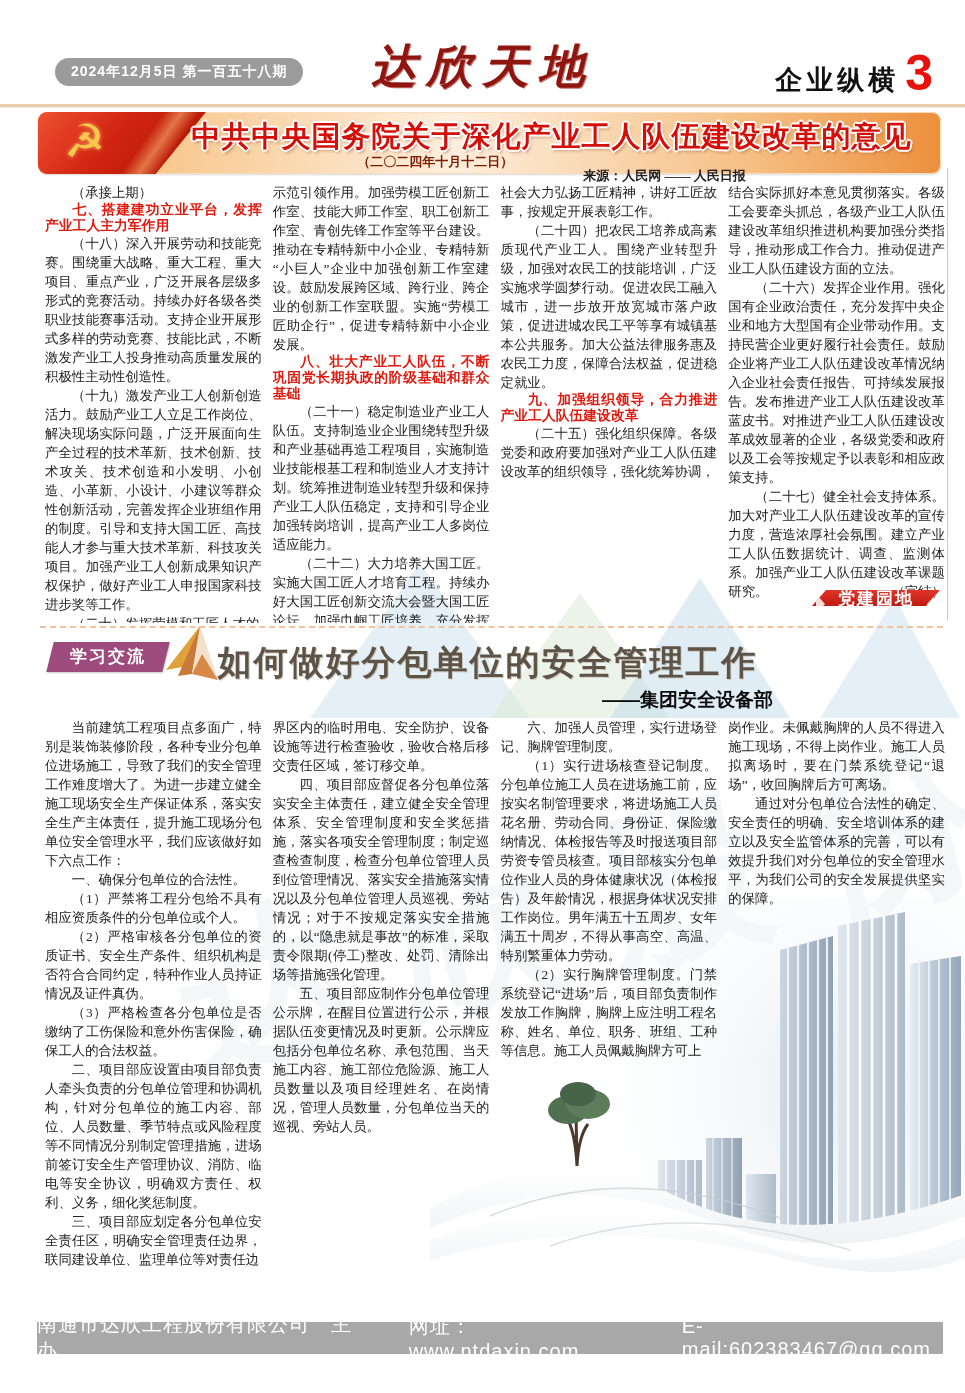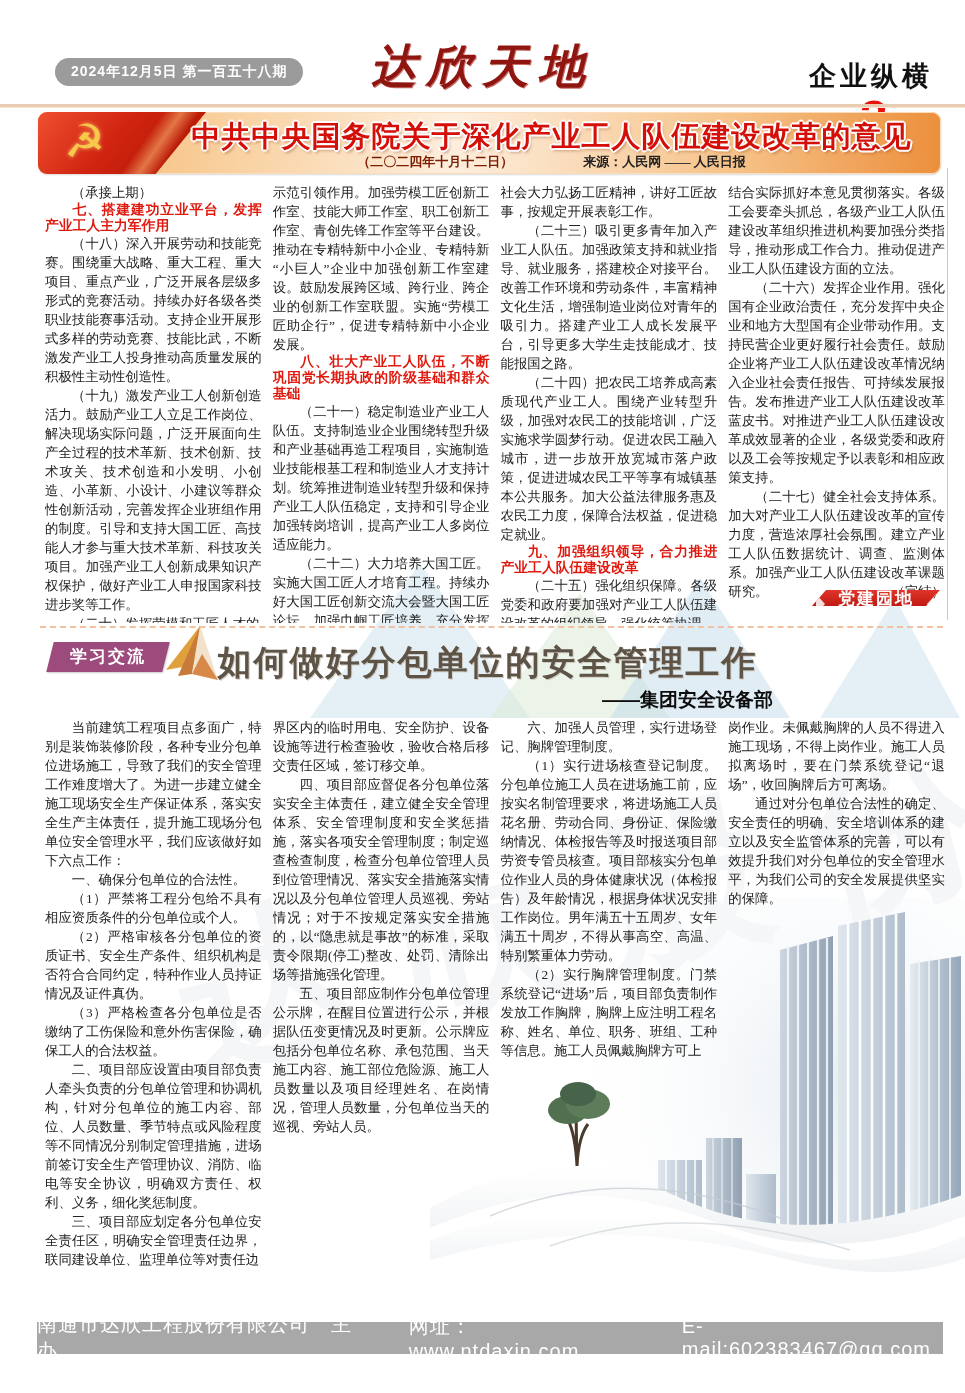--- a/index.html
+++ b/index.html
@@ -6,21 +6,21 @@
   .page{position:relative;width:965px;height:1393px;background:#fff;overflow:hidden;
         font-family:"Liberation Serif","DejaVu Serif",serif;color:#2a2a2a;}
 
   
   .date-badge{position:absolute;left:55px;top:58px;background:#9b9b9b;color:#fff;
     font-family:"Liberation Sans","DejaVu Sans",sans-serif;font-size:14px;font-weight:bold;
     padding:5px 16px;border-radius:14px;letter-spacing:1px;}
   .masthead{position:absolute;left:0;right:0;top:36px;text-align:center;
     font-size:46px;font-weight:bold;font-style:italic;color:#8f1510;letter-spacing:10px;
     text-shadow:1px 1px 0 #c8706a;}
-  .section-box{position:absolute;right:32px;top:48px;display:flex;align-items:center;flex-direction:column;}
+  .section-box{position:absolute;right:32px;top:48px;display:flex;align-items:flex-end;}
   .section-name{font-family:"Liberation Sans","DejaVu Sans",sans-serif;font-weight:bold;
     font-size:27px;color:#111;letter-spacing:4px;margin-top:10px;}
   .page-num{font-family:"Liberation Sans","DejaVu Sans",sans-serif;font-weight:bold;
     font-size:50px;color:#e8120c;margin-left:6px;line-height:1;}
   .header-rule{position:absolute;left:0;right:0;top:104px;height:3px;background:#e9cdb2;
     border-bottom:1px solid #f6e6d2;}
 
   
   .banner{position:absolute;left:38px;right:24px;top:112px;height:62px;border-radius:9px;
     background:linear-gradient(90deg,#ee9a4e 0%,#f8c88e 14%,#fdeedd 46%,#f6c186 78%,#ec8f3c 100%);
@@ -33,21 +33,21 @@
   .emblem{position:absolute;left:26px;top:2px;font-size:46px;color:#f8c84a;line-height:1.2;
     text-shadow:0 0 4px rgba(255,220,120,.8);}
   .banner-title{position:absolute;left:140px;right:16px;top:5px;text-align:center;
     font-family:"Liberation Sans","DejaVu Sans",sans-serif;font-weight:bold;font-size:29px;
     color:#d40f08;letter-spacing:1px;white-space:nowrap;
     text-shadow:-2px 0 0 #fff,2px 0 0 #fff,0 -2px 0 #fff,0 2px 0 #fff,
       -1px -1px 0 #fff,1px -1px 0 #fff,-1px 1px 0 #fff,1px 1px 0 #fff,2px 3px 3px rgba(120,40,0,.35);}
   .banner-sub{position:absolute;left:140px;right:16px;top:41px;display:flex;justify-content:center;
     gap:70px;font-size:13px;font-weight:bold;}
   .banner-date{color:#7c1c00;}
-  .banner-source{color:#222;}
+  .banner-source{color:#222;margin-top:14px;}
 
   
   .cols{position:absolute;display:flex;gap:11px;z-index:2;}
   .a1{left:45px;top:183px;width:900px;height:440px;}
   .a2{left:45px;top:718px;width:900px;height:556px;}
   .col{flex:1;overflow:hidden;}
   .body-p{margin:0;text-indent:2em;font-size:13.4px;line-height:19px;text-align:justify;color:#222;}
   .body-p.cont{text-indent:0;}
   .red-head{margin:0;text-indent:2em;font-size:13.8px;line-height:16px;font-weight:bold;color:#e01a0f;
     font-family:"Liberation Sans","DejaVu Sans",sans-serif;text-align:justify;}
@@ -131,21 +131,20 @@
         <p class="body-p">（二十）发挥劳模和工匠人才的</p>
       </div>
     <div class="col">
         <p class="body-p cont">示范引领作用。加强劳模工匠创新工作室、技能大师工作室、职工创新工作室、青创先锋工作室等平台建设。推动在专精特新中小企业、专精特新“小巨人”企业中加强创新工作室建设。鼓励发展跨区域、跨行业、跨企业的创新工作室联盟。实施“劳模工匠助企行”，促进专精特新中小企业发展。</p>
         <p class="red-head">八、壮大产业工人队伍，不断巩固党长期执政的阶级基础和群众基础</p>
         <p class="body-p">（二十一）稳定制造业产业工人队伍。支持制造业企业围绕转型升级和产业基础再造工程项目，实施制造业技能根基工程和制造业人才支持计划。统筹推进制造业转型升级和保持产业工人队伍稳定，支持和引导企业加强转岗培训，提高产业工人多岗位适应能力。</p>
         <p class="body-p">（二十二）大力培养大国工匠。实施大国工匠人才培育工程。持续办好大国工匠创新交流大会暨大国工匠论坛。加强巾帼工匠培养，充分发挥作用。广泛深入开展工匠宣传，在全</p>
       </div>
     <div class="col">
         <p class="body-p cont">社会大力弘扬工匠精神，讲好工匠故事，按规定开展表彰工作。</p>
-        <p class="body-p">（二十三）吸引更多青年加入产业工人队伍。加强政策支持和就业指导、就业服务，搭建校企对接平台。改善工作环境和劳动条件，丰富精神文化生活，增强制造业岗位对青年的吸引力。搭建产业工人成长发展平台，引导更多大学生走技能成才、技能报国之路。</p>
         <p class="body-p">（二十四）把农民工培养成高素质现代产业工人。围绕产业转型升级，加强对农民工的技能培训，广泛实施求学圆梦行动。促进农民工融入城市，进一步放开放宽城市落户政策，促进进城农民工平等享有城镇基本公共服务。加大公益法律服务惠及农民工力度，保障合法权益，促进稳定就业。</p>
         <p class="red-head">九、加强组织领导，合力推进产业工人队伍建设改革</p>
         <p class="body-p">（二十五）强化组织保障。各级党委和政府要加强对产业工人队伍建设改革的组织领导，强化统筹协调，</p>
       </div>
     <div class="col">
         <p class="body-p cont">结合实际抓好本意见贯彻落实。各级工会要牵头抓总，各级产业工人队伍建设改革组织推进机构要加强分类指导，推动形成工作合力。推动促进产业工人队伍建设方面的立法。</p>
         <p class="body-p">（二十六）发挥企业作用。强化国有企业政治责任，充分发挥中央企业和地方大型国有企业带动作用。支持民营企业更好履行社会责任。鼓励企业将产业工人队伍建设改革情况纳入企业社会责任报告、可持续发展报告。发布推进产业工人队伍建设改革蓝皮书。对推进产业工人队伍建设改革成效显著的企业，各级党委和政府以及工会等按规定予以表彰和相应政策支持。</p>
         <p class="body-p">（二十七）健全社会支持体系。加大对产业工人队伍建设改革的宣传力度，营造浓厚社会氛围。建立产业工人队伍数据统计、调查、监测体系。加强产业工人队伍建设改革课题研究。<span class="end-mark">（完结）</span></p>
       </div>
   </div>

